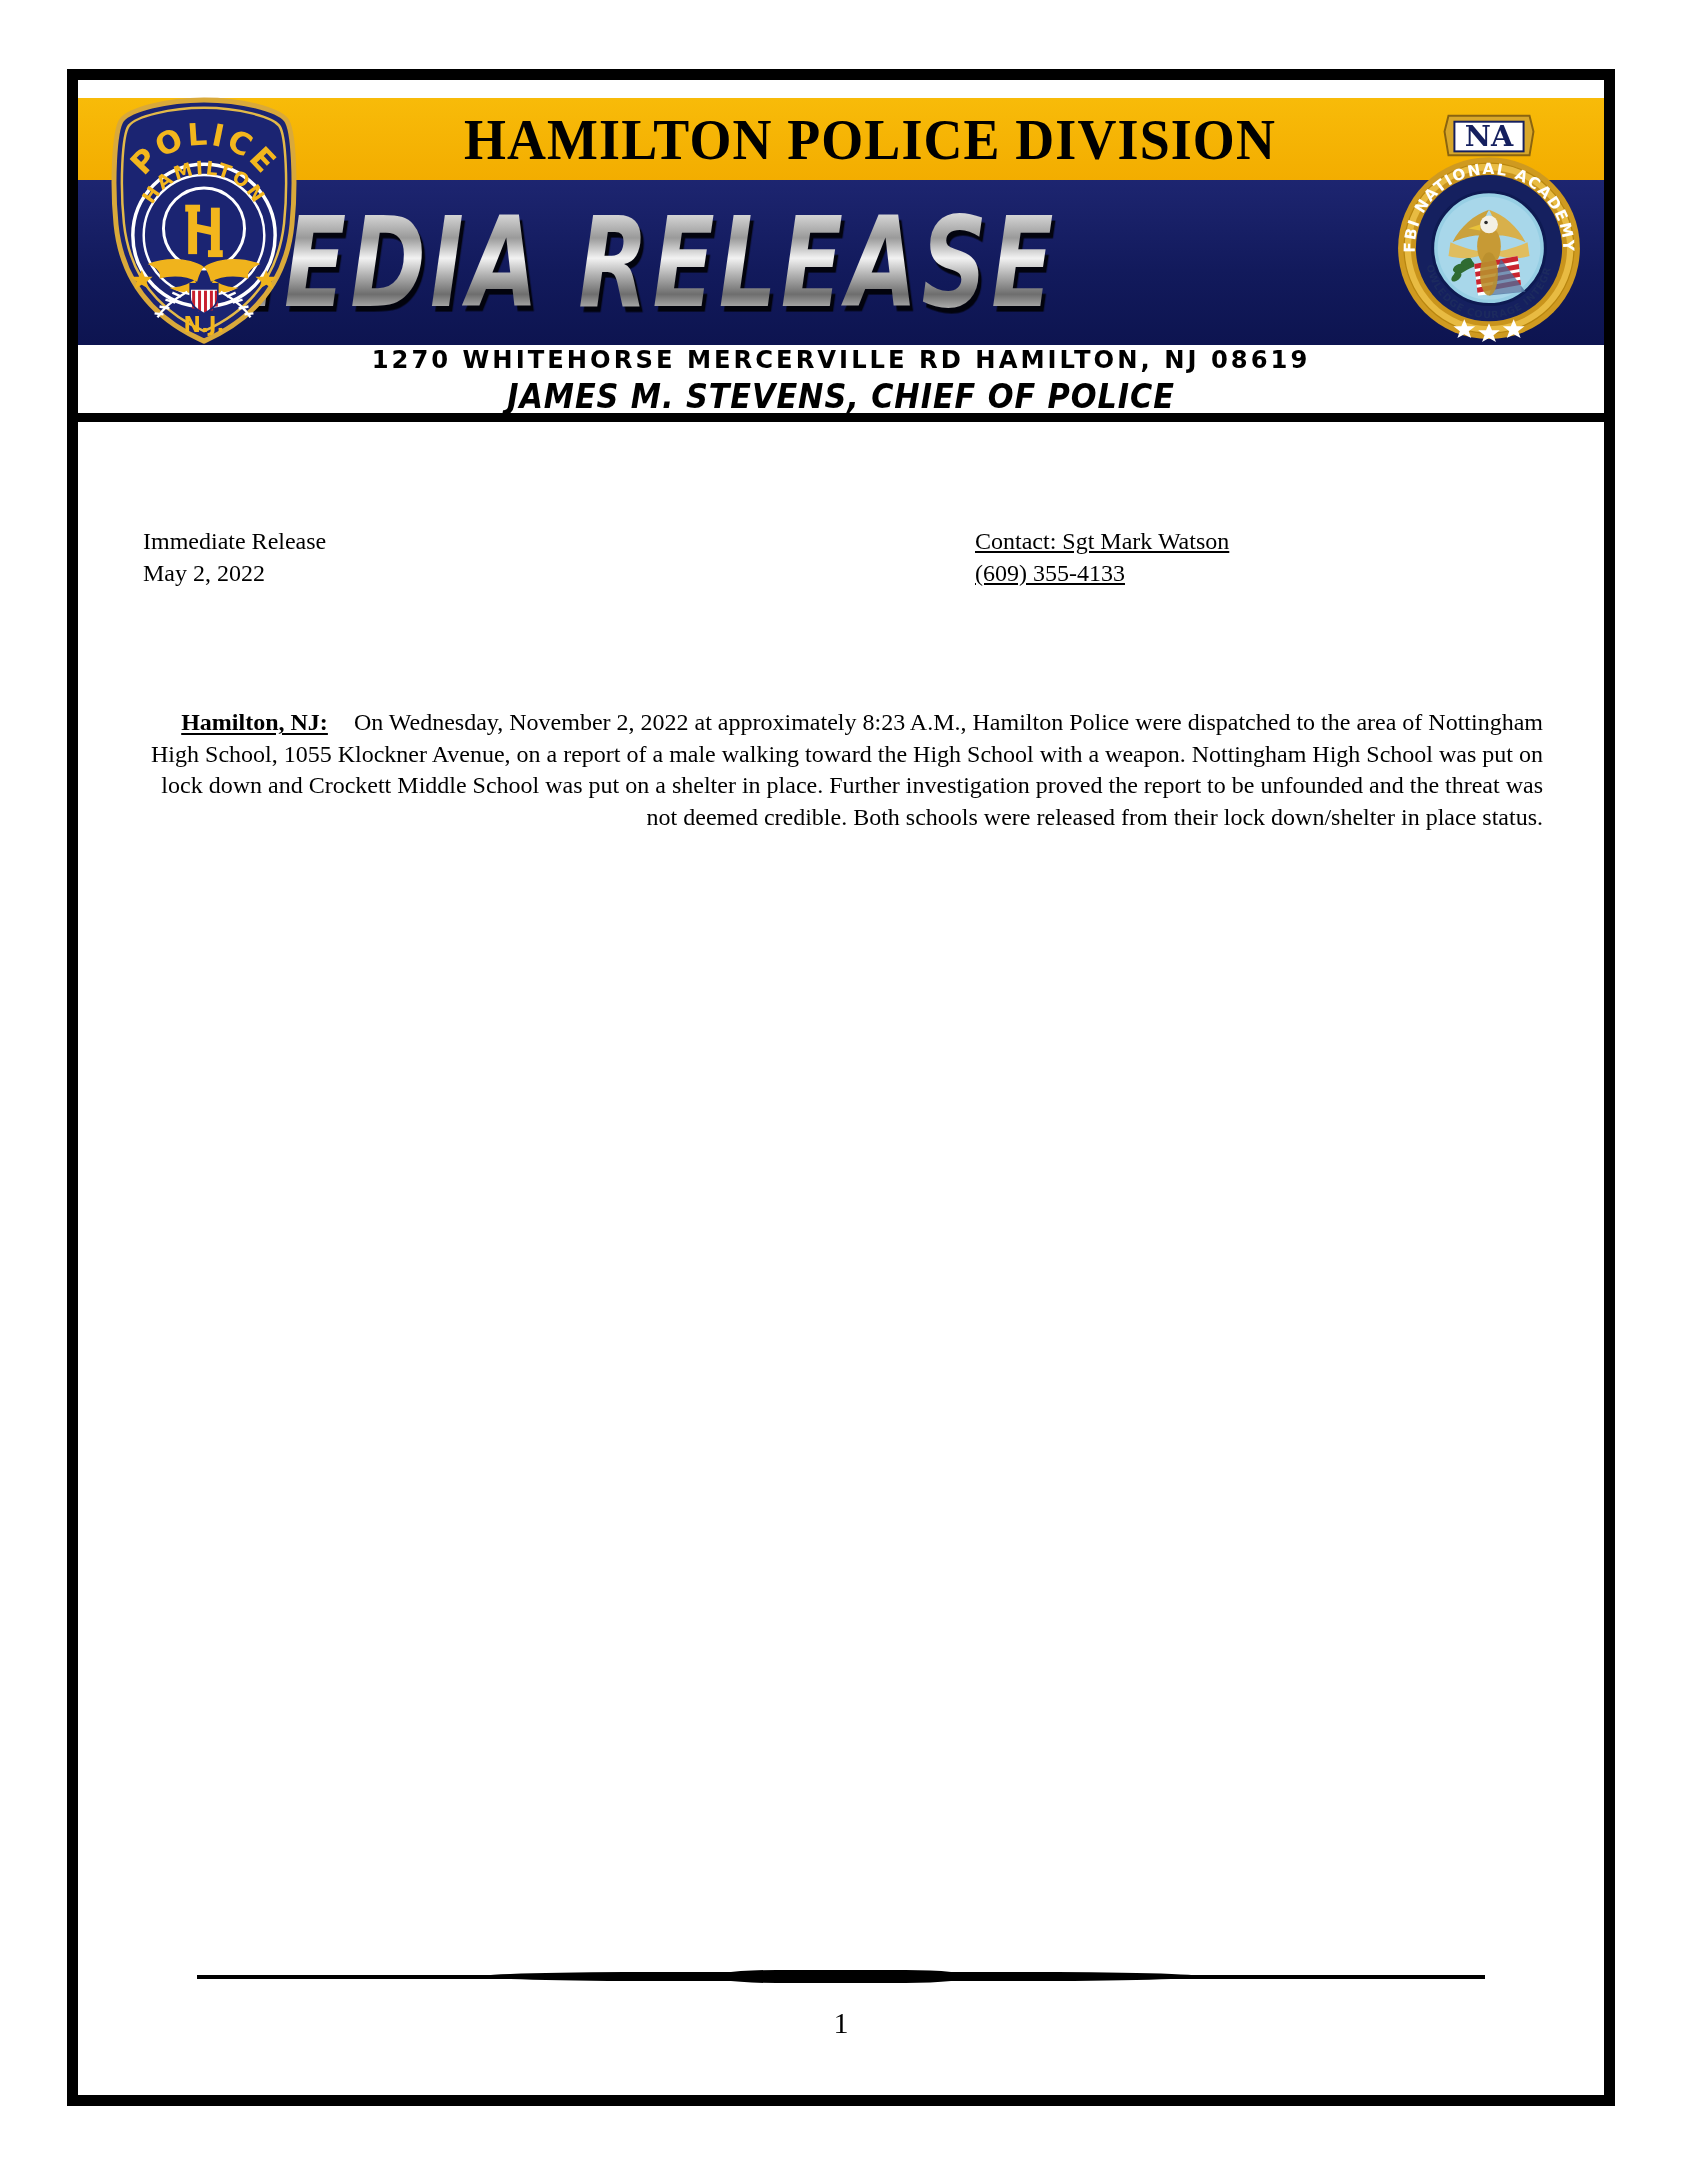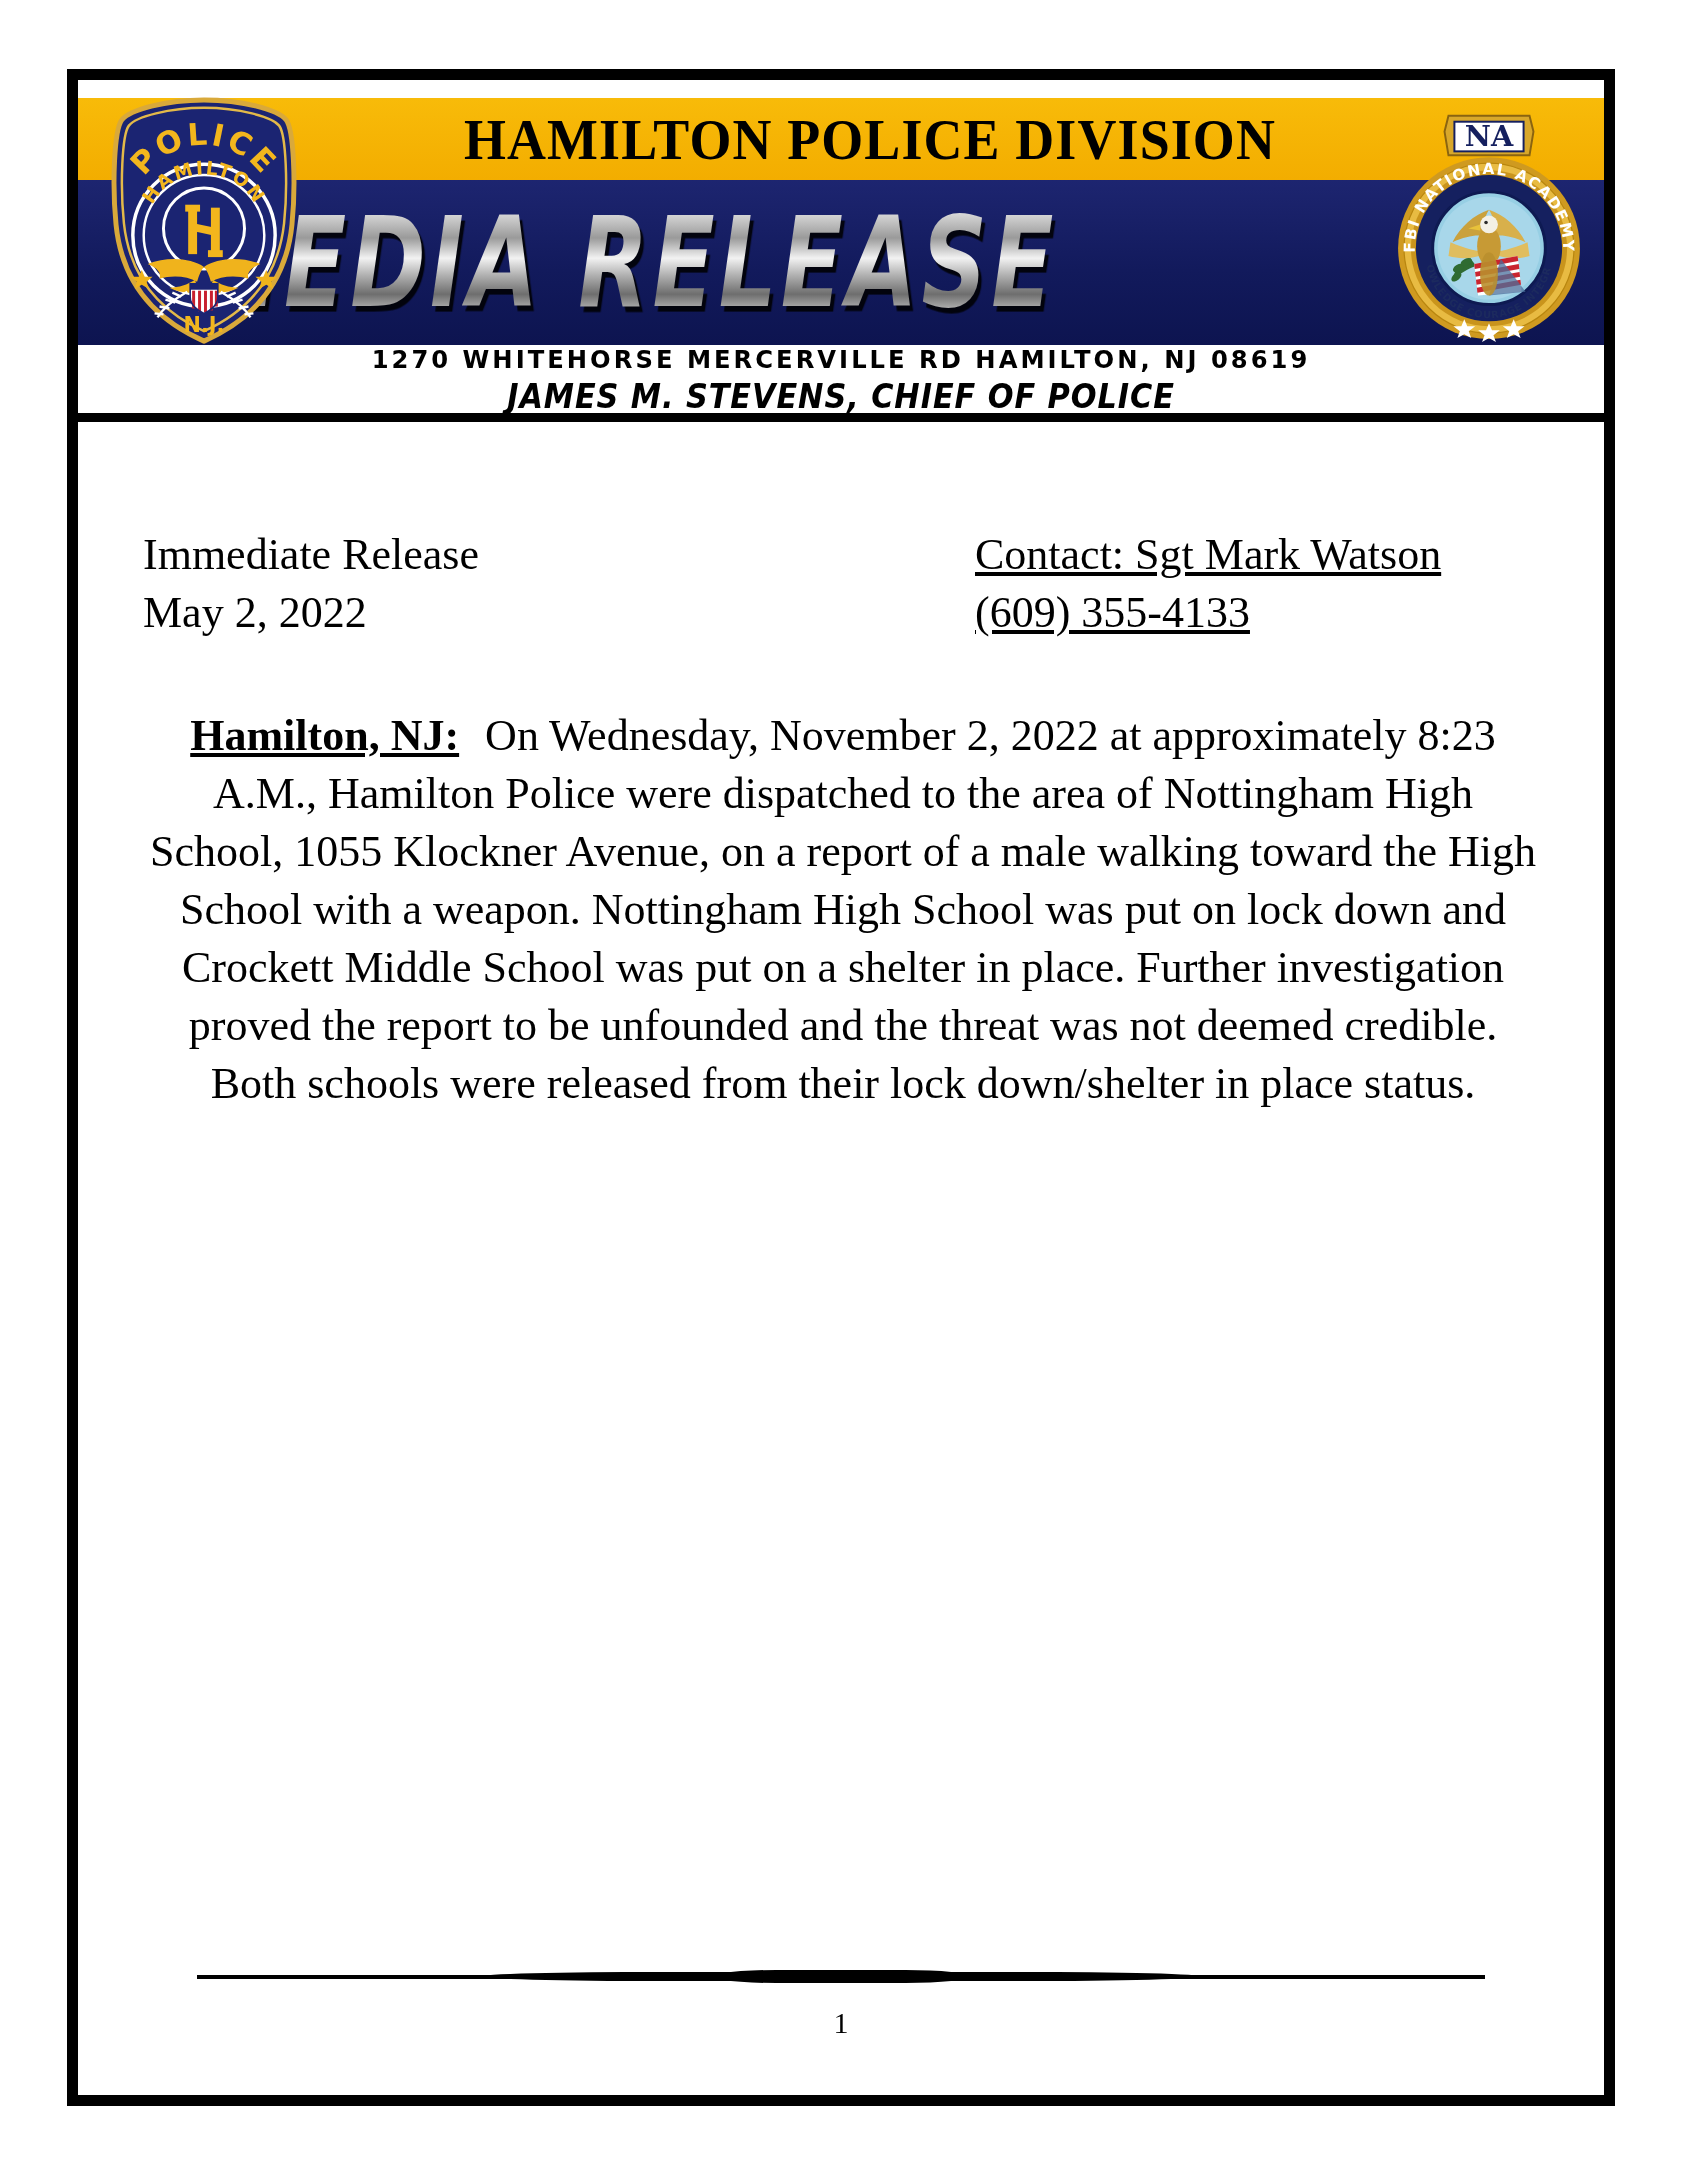--- a/index.html
+++ b/index.html
@@ -184,21 +184,21 @@
   }
 
   
   .doc-body {
     position: absolute;
     left: 0;
     top: 342px;
     width: 100%;
     padding: 0 61px 0 65px;
     box-sizing: border-box;
-    font-size: 44px;
+    font-size: 24px;
     line-height: 1.32;
     color: #000000;
   }
   .meta-block {
     margin-top: 104px;
     position: relative;
     height: 107px;
   }
   .meta-col-left {
     position: absolute;
@@ -209,21 +209,21 @@
     position: absolute;
     left: 832px;
     top: 0;
     text-decoration: underline;
   }
   .meta-row { white-space: nowrap; }
 
   .para {
     margin-top: 0;
     margin-bottom: 30px;
-    text-align: center;
+    text-align: right;
   }
   .para-first { margin-top: 74px; }
   .lead-in {
     font-weight: bold;
     text-decoration: underline;
     text-underline-offset: 3px;
   }
   .gap { display: inline-block; width: 26px; }
 
   

